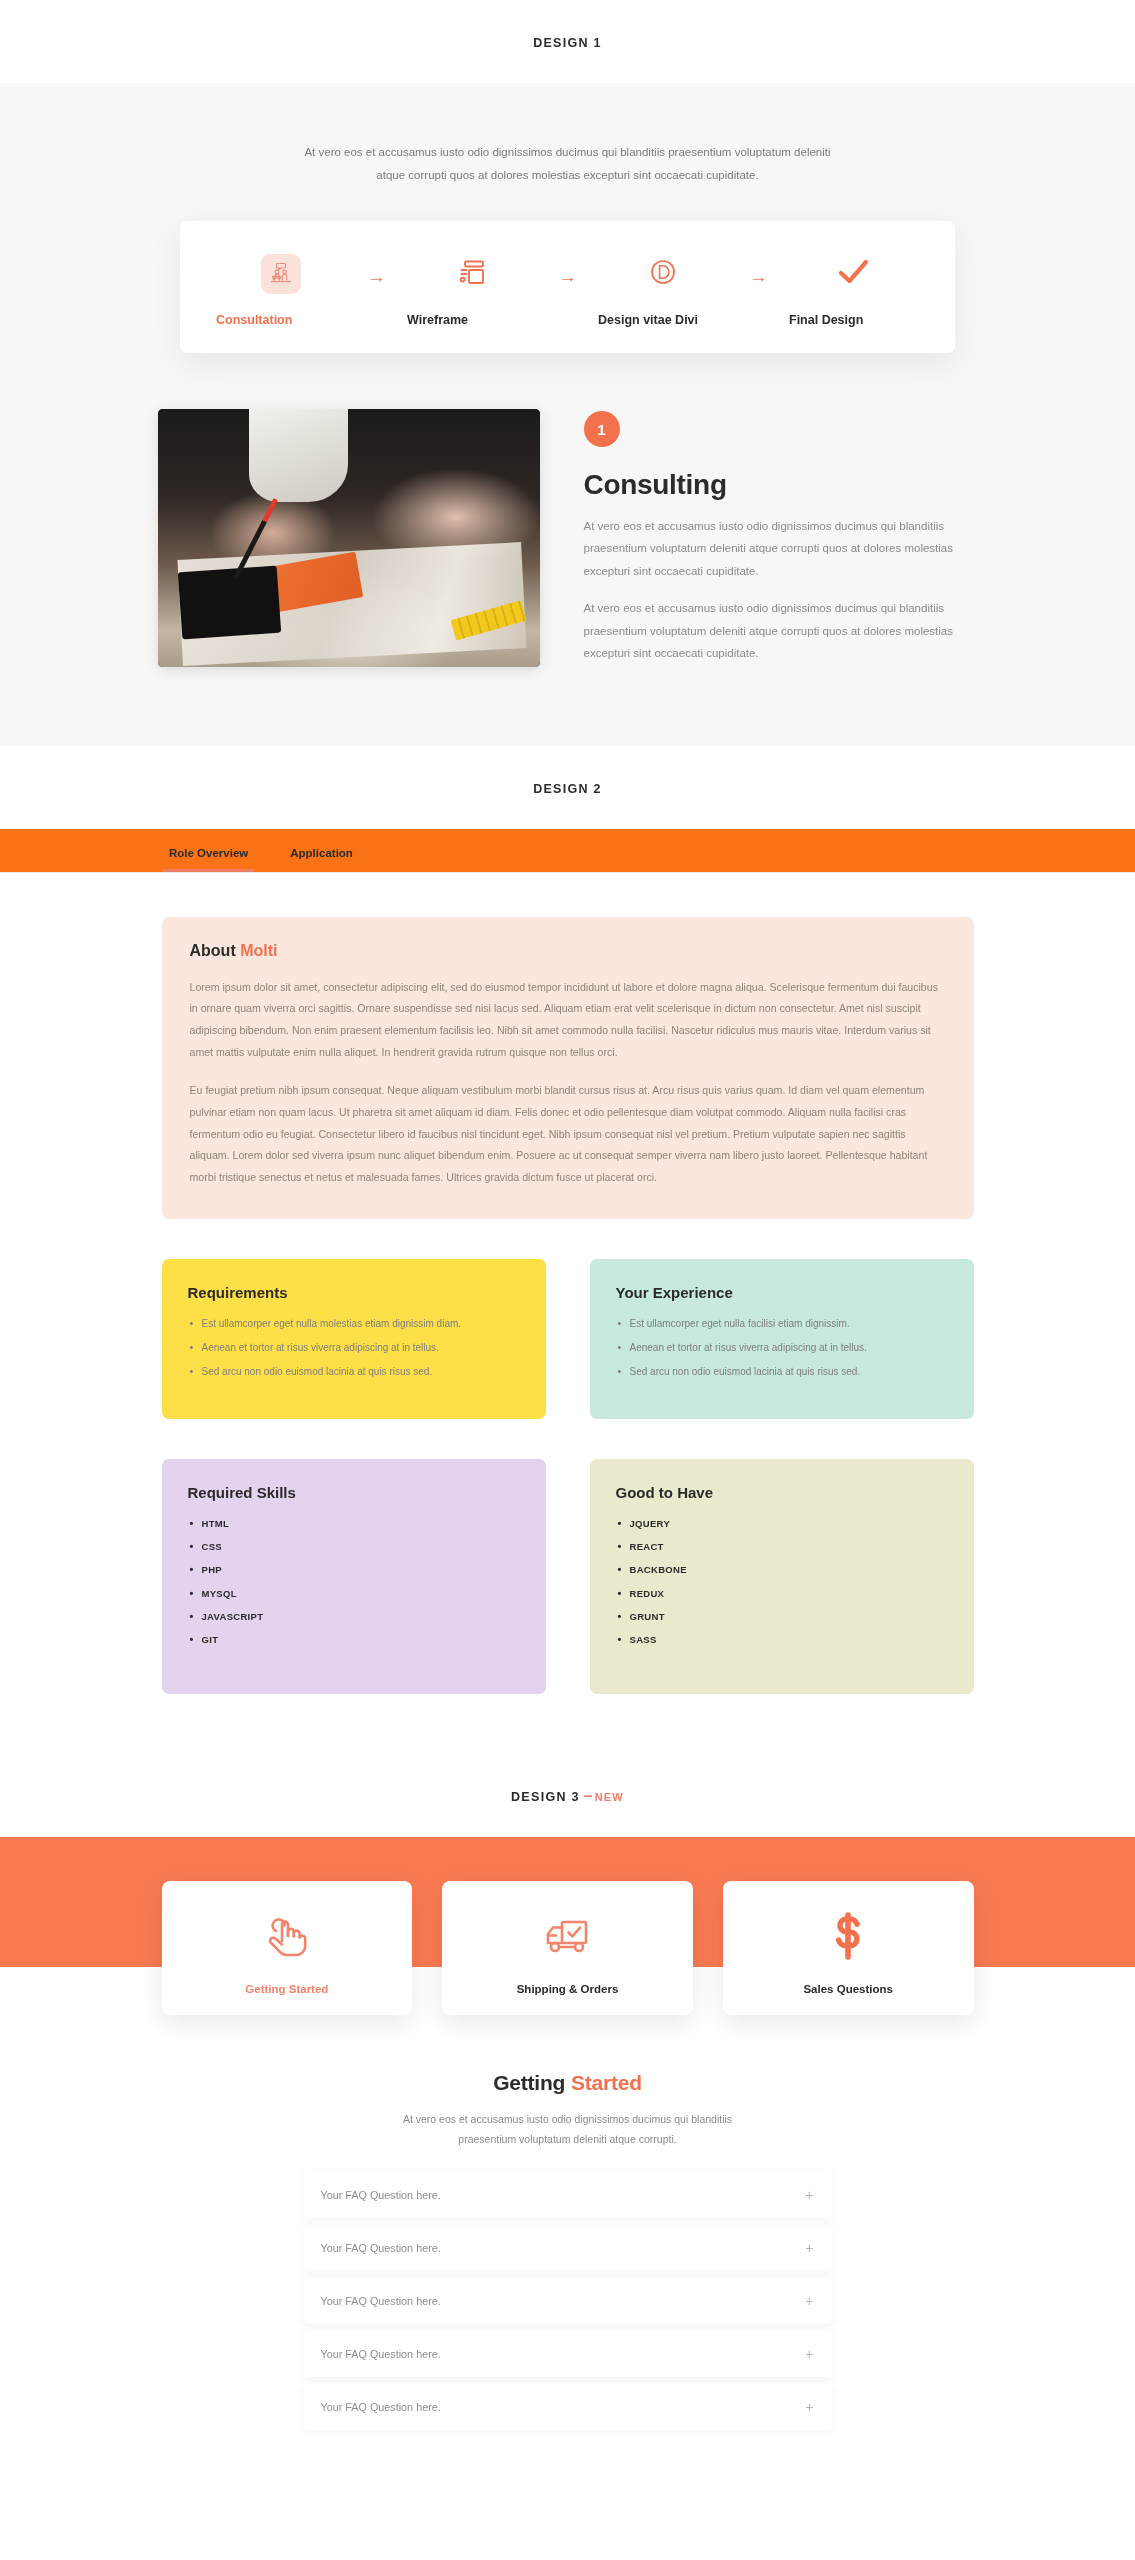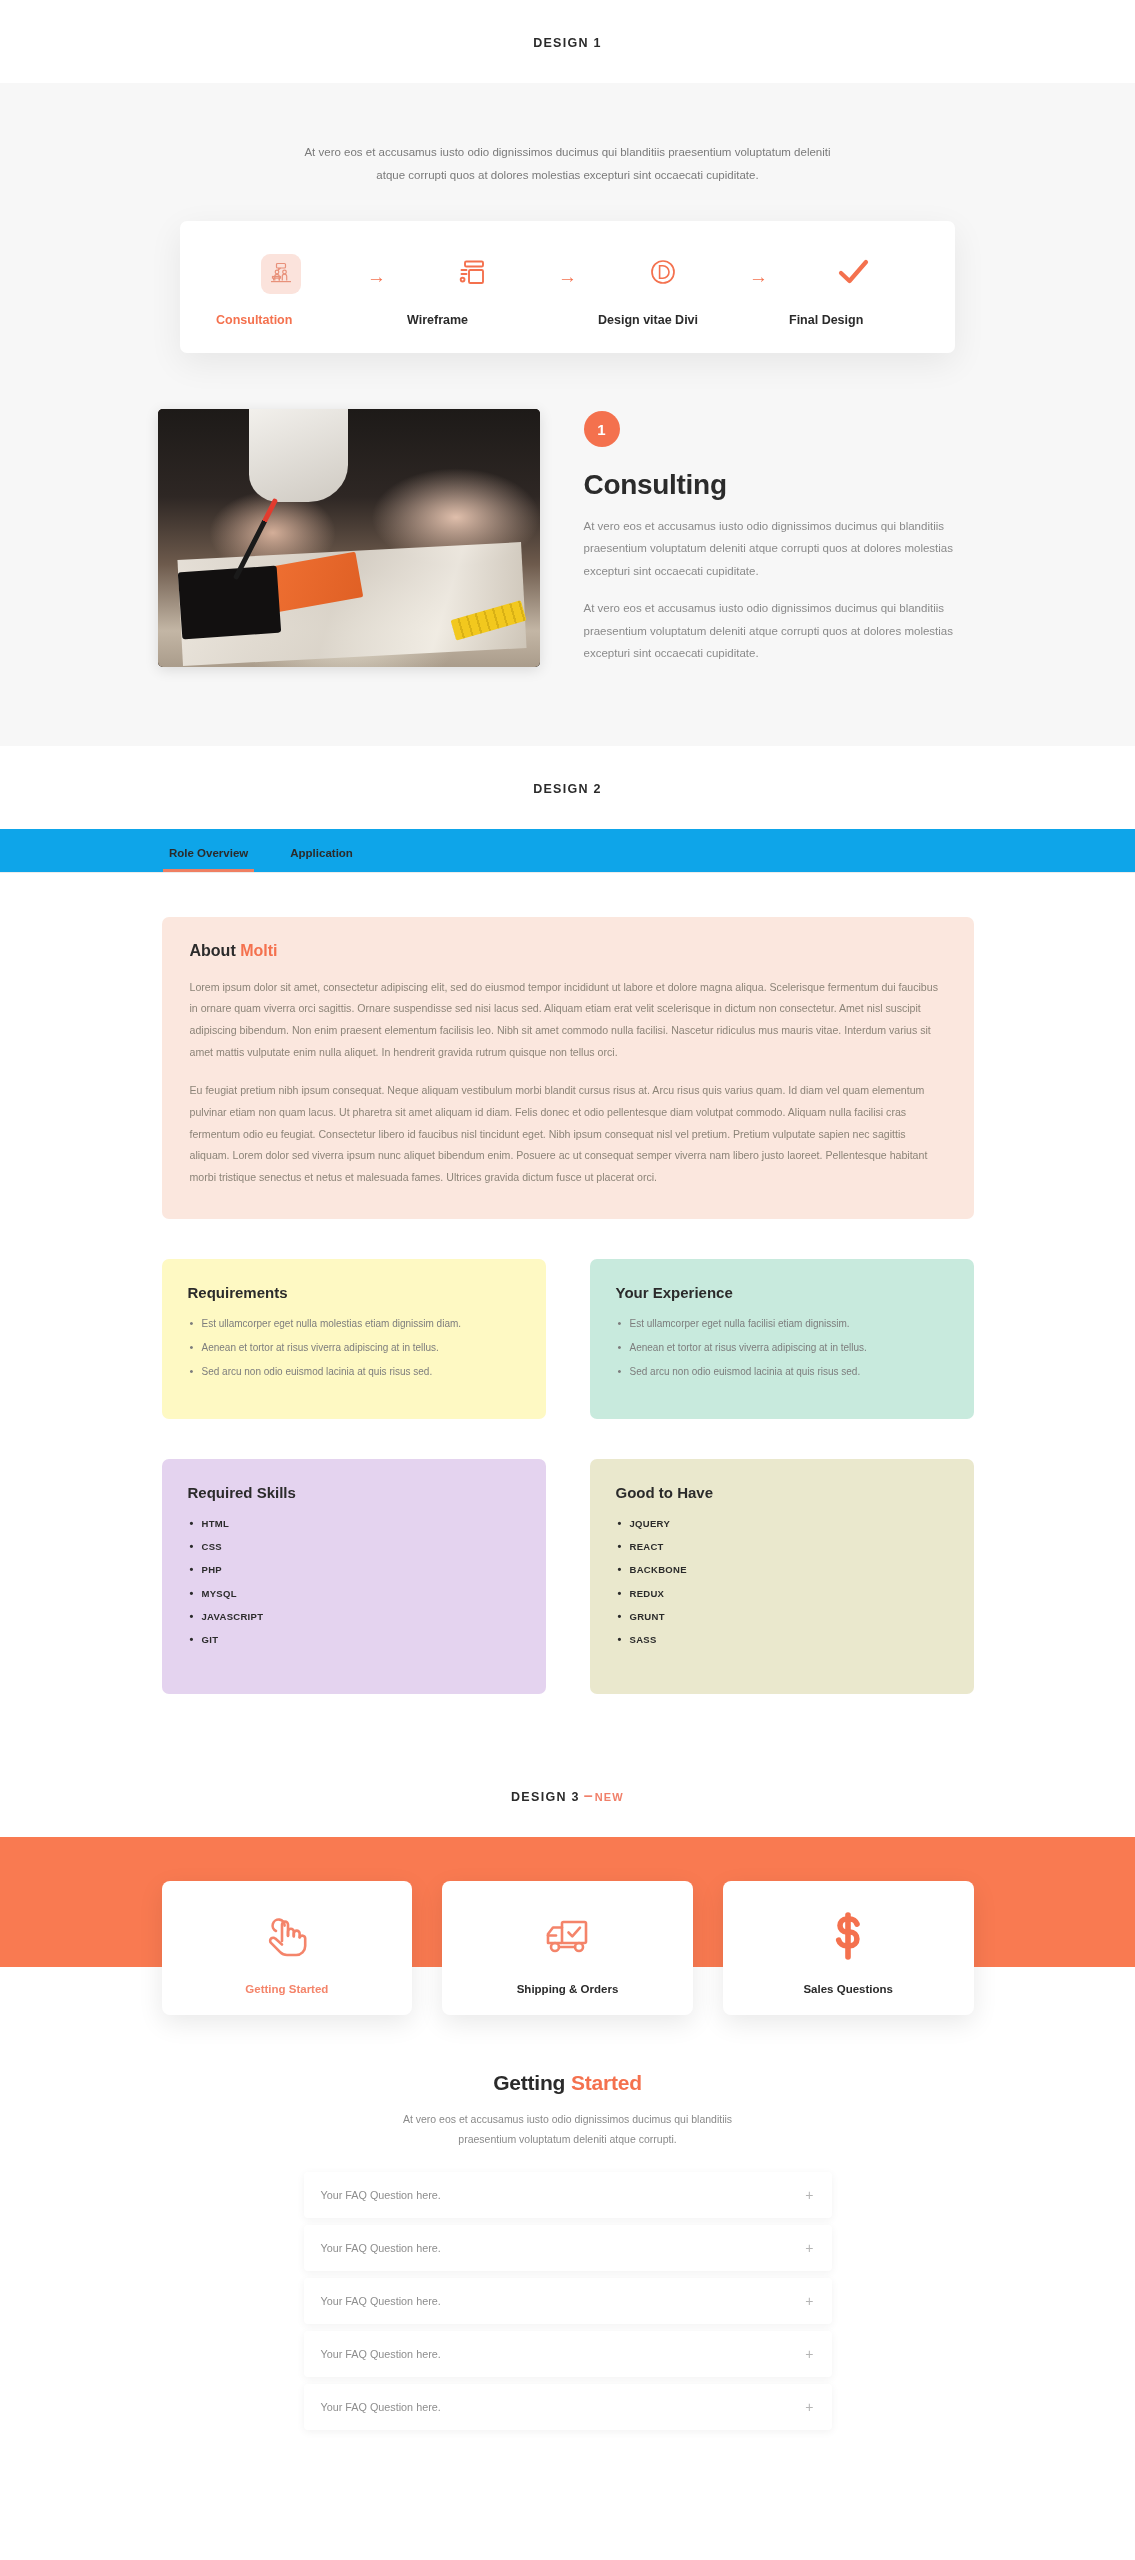--- a/index.html
+++ b/index.html
@@ -142,21 +142,21 @@
   .d1-h2 {
     font-size: 28px; font-weight: 800; color: #2b2b2b;
     margin: 22px 0 14px; letter-spacing: -0.3px;
   }
   .d1-p {
     font-size: 11.5px; line-height: 1.95; color: #8a8a8a; margin-bottom: 15px;
   }
 
   
   .d2-tabbar {
-    background: #0ea5e9;
+    background: #f97316;
     border-bottom: 1px solid #ececec;
     padding: 0 0 0 163px;
     display: flex;
     gap: 30px;
     height: 44px;
     align-items: flex-end;
   }
   .tab {
     font-size: 11.5px; font-weight: 700; color: #2b2b2b;
     padding: 0 6px 10px; border-bottom: 3px solid transparent; cursor: pointer;
@@ -175,21 +175,21 @@
     font-size: 16px; font-weight: 700; color: #2b2b2b; margin-bottom: 17px;
   }
   .about-h .hl { color: #f4714e; }
   .about-p {
     font-size: 10.6px; line-height: 2.05; color: #8c8478; margin-bottom: 17px;
   }
   .about-p:last-child { margin-bottom: 0; }
 
   .grid2 { display: flex; gap: 44px; margin-top: 40px; }
   .info-card { flex: 1; border-radius: 7px; padding: 25px 26px 30px; min-height: 158px; }
-  .info-card.blue   { background: #fef9c3; }
+  .info-card.blue   { background: #fde047; }
   .info-card.mint   { background: #c8eadd; }
   .info-card.lilac  { background: #e4d3ef; }
   .info-card.cream  { background: #eae8cd; }
   .info-h { font-size: 15px; font-weight: 700; color: #2b2b2b; margin-bottom: 16px; }
   .info-list { list-style: none; }
   .info-list li {
     font-size: 10px; line-height: 1.4; color: #7d7d7d;
     padding-left: 14px; position: relative; margin-bottom: 10px;
   }
   .info-list li::before {

